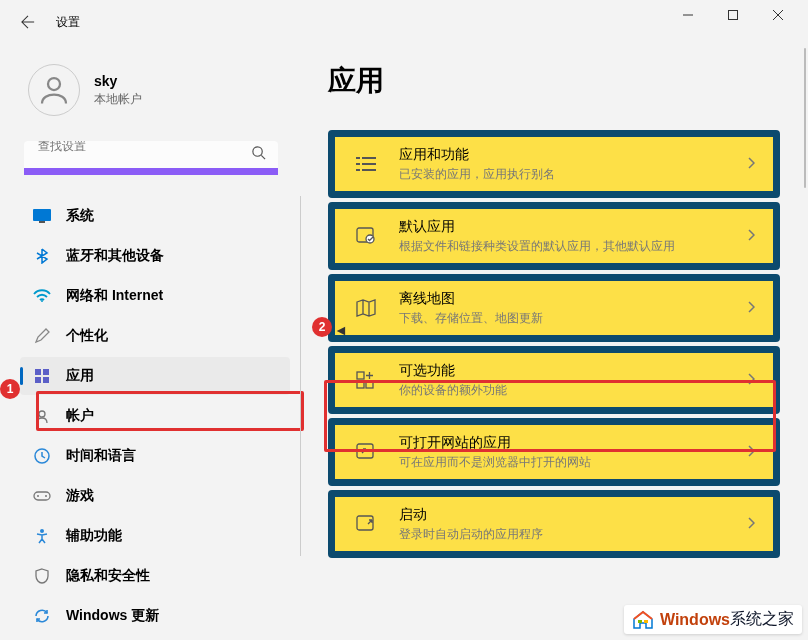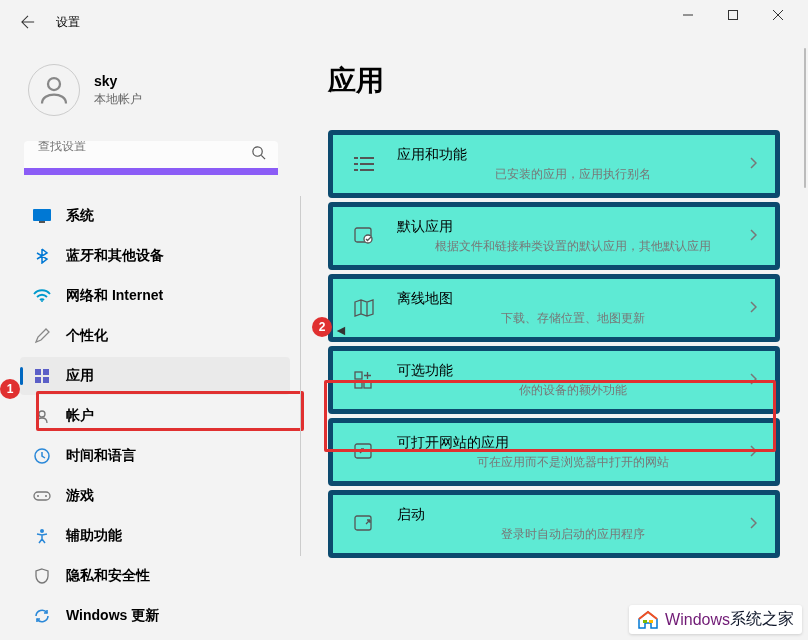--- a/index.html
+++ b/index.html
@@ -32,33 +32,33 @@
     .nav-icon { width: 20px; height: 20px; display: flex; align-items: center; justify-content: center; margin-right: 14px; }
     .nav-highlight { position: absolute; border: 3px solid #e03030; border-radius: 2px; left: 16px; top: 194px; width: 268px; height: 40px; pointer-events: none; }
     .badge-1 { position: absolute; left: 0px; top: 379px; width: 20px; height: 20px; background: #e03030; border-radius: 50%; color: #fff; font-size: 12px; display: flex; align-items: center; justify-content: center; z-index: 5; font-weight: 600; }
     
     .divider { position: absolute; left: 300px; top: 196px; width: 1px; height: 360px; background: #ccc; }
     
     .main { flex: 1; padding: 18px 28px 0 28px; overflow-y: auto; position: relative; }
     .page-title { font-size: 28px; font-weight: 600; margin-bottom: 30px; }
     
     .settings-list { display: flex; flex-direction: column; gap: 4px; }
-    .settings-item { display: flex; align-items: center; background: #5eead4; border: 5px solid #0c4a6e; border-radius: 4px; height: 68px; padding: 0 18px; cursor: pointer; position: relative; }
+    .settings-item { display: flex; align-items: center; background: #fde047; border: 7px solid #0c4a6e; border-radius: 4px; height: 68px; padding: 0 18px; cursor: pointer; position: relative; }
     .settings-item-icon { width: 26px; display: flex; align-items: center; justify-content: center; color: #555; margin-right: 20px; }
     .settings-item-text { flex: 1; }
     .settings-item-title { font-size: 14px; }
-    .settings-item-desc { font-size: 12px; color: #777; margin-top: 2px; text-align: center; }
+    .settings-item-desc { font-size: 12px; color: #777; margin-top: 2px; }
     .chevron { color: #777; }
     
     .main-highlight { position: absolute; border: 3px solid #e03030; border-radius: 2px; left: 24px; top: 336px; width: 452px; height: 72px; pointer-events: none; }
     .badge-2 { position: absolute; left: 312px; top: 317px; width: 20px; height: 20px; background: #e03030; border-radius: 50%; color: #fff; font-size: 12px; display: flex; align-items: center; justify-content: center; z-index: 5; font-weight: 600; }
     .arrow-2 { position: absolute; left: 334px; top: 322px; color: #333; font-size: 14px; }
     
     .watermark { position: absolute; right: 6px; bottom: 6px; background: #fff; padding: 4px 8px; display: flex; align-items: center; font-size: 16px; border-radius: 3px; box-shadow: 0 1px 3px rgba(0,0,0,0.15); }
-    .watermark-text { font-weight: 400; color: #701a75; }
+    .watermark-text { font-weight: 700; color: #c2410c; }
     .watermark-sub { color: #0f172a; }
     .watermark svg { margin-right: 6px; }
     
     .scrollbar { position: absolute; right: 2px; top: 4px; width: 2px; height: 140px; background: #bbb; border-radius: 2px; }
   </style>
 </head>
 <body>
 
 <div class="titlebar">
   <div class="back-btn">

